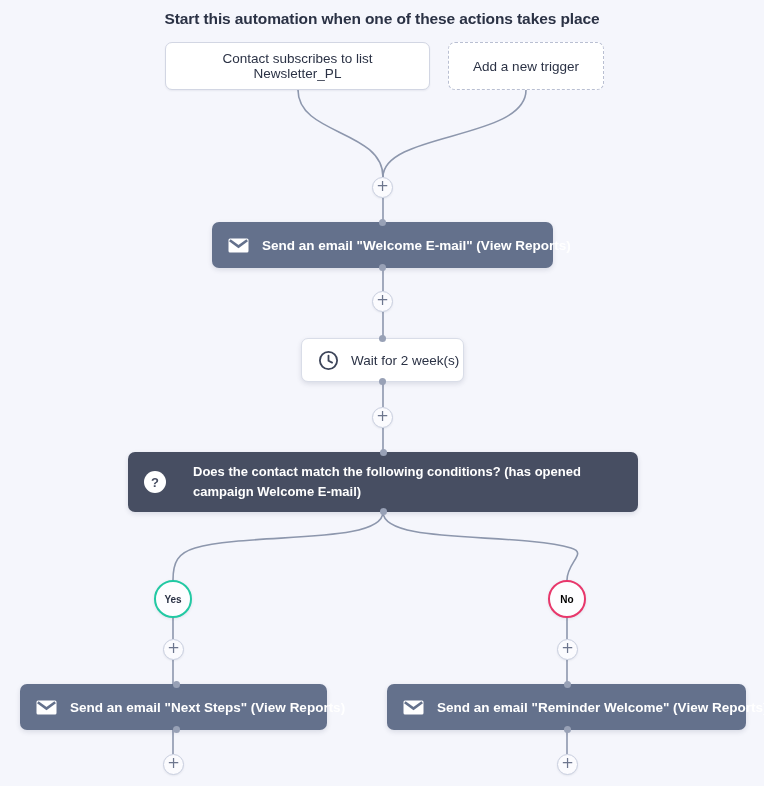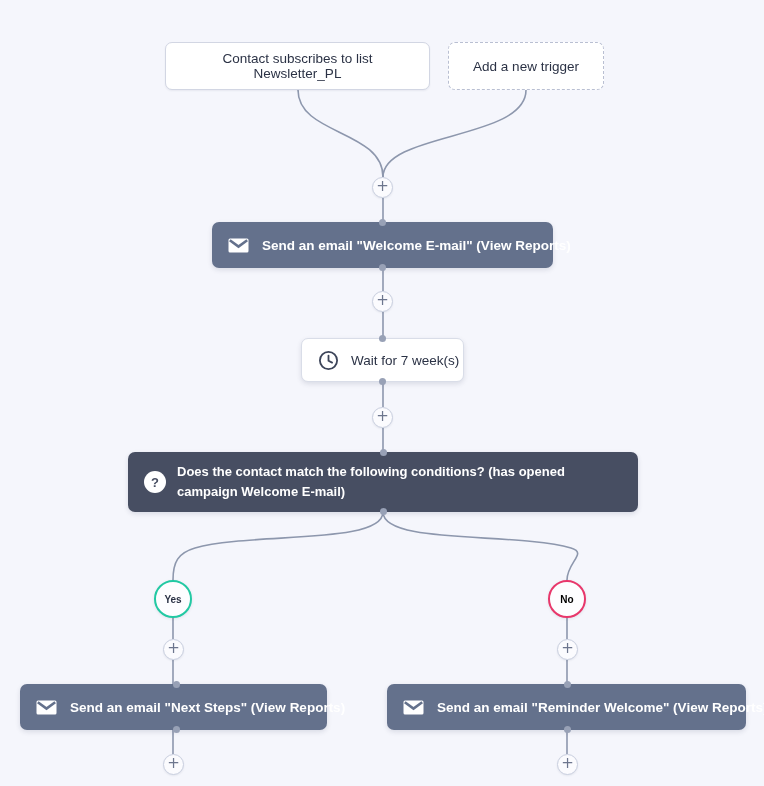--- a/index.html
+++ b/index.html
@@ -119,21 +119,21 @@
   }
   .node.condition {
     background: #474e62;
     color: #ffffff;
     padding: 0 16px;
     align-items: center;
   }
   .node.condition .node-label {
     font-size: 13px;
     font-weight: bold;
-    margin-left: 11px;
+    margin-left: 27px;
     line-height: 1.55;
   }
 
   #node-welcome  { left: 212px; top: 222px; width: 341px; height: 46px; }
   #node-wait     { left: 301px; top: 338px; width: 163px; height: 44px; }
   #node-condition{ left: 128px; top: 452px; width: 510px; height: 60px; }
   #node-next     { left: 20px;  top: 684px; width: 307px; height: 46px; }
   #node-reminder { left: 387px; top: 684px; width: 359px; height: 46px; }
 
   
@@ -221,20 +221,21 @@
       <path d="M173,660 L173,684"></path>
 
       <path d="M567,660 L567,684"></path>
 
       <path d="M173,730 L173,754"></path>
 
       <path d="M567,730 L567,754"></path>
     </g>
   </svg>
 
+  <div class="headline">Start this automation when one of these actions takes place</div>
 
   <div class="trigger solid" id="trigger-subscribe">
     <span>Contact subscribes to list Newsletter_PL</span>
   </div>
 
   <div class="trigger dashed" id="trigger-add">
     <span>Add a new trigger</span>
   </div>
 
   <div class="plus-btn" style="left:372px; top:177px;">
@@ -259,21 +260,21 @@
 
   <div class="node wait" id="node-wait">
     <span class="anchor-dot" style="left:50%; top:-4px; margin-left:-3.5px;"></span>
     <span class="anchor-dot" style="left:50%; bottom:-4px; margin-left:-3.5px;"></span>
     <span class="icon-clock">
       <svg viewBox="0 0 21 21" width="21" height="21">
         <circle cx="10.5" cy="10.5" r="8.6" fill="none" stroke="#3c4459" stroke-width="1.8"></circle>
         <path d="M10.5,5.6 L10.5,10.8 L14.1,12.6" fill="none" stroke="#3c4459" stroke-width="1.8" stroke-linecap="round"></path>
       </svg>
     </span>
-    <span class="node-label">Wait for 7 week(s)</span>
+    <span class="node-label">Wait for 2 week(s)</span>
   </div>
 
   <div class="plus-btn" style="left:372px; top:407px;">
     <span>+</span>
   </div>
 
   <div class="node condition" id="node-condition">
     <span class="anchor-dot" style="left:50%; top:-3px; margin-left:-3.5px;"></span>
     <span class="anchor-dot" style="left:50%; bottom:-3px; margin-left:-3.5px;"></span>
     <span class="icon-question">?</span>

